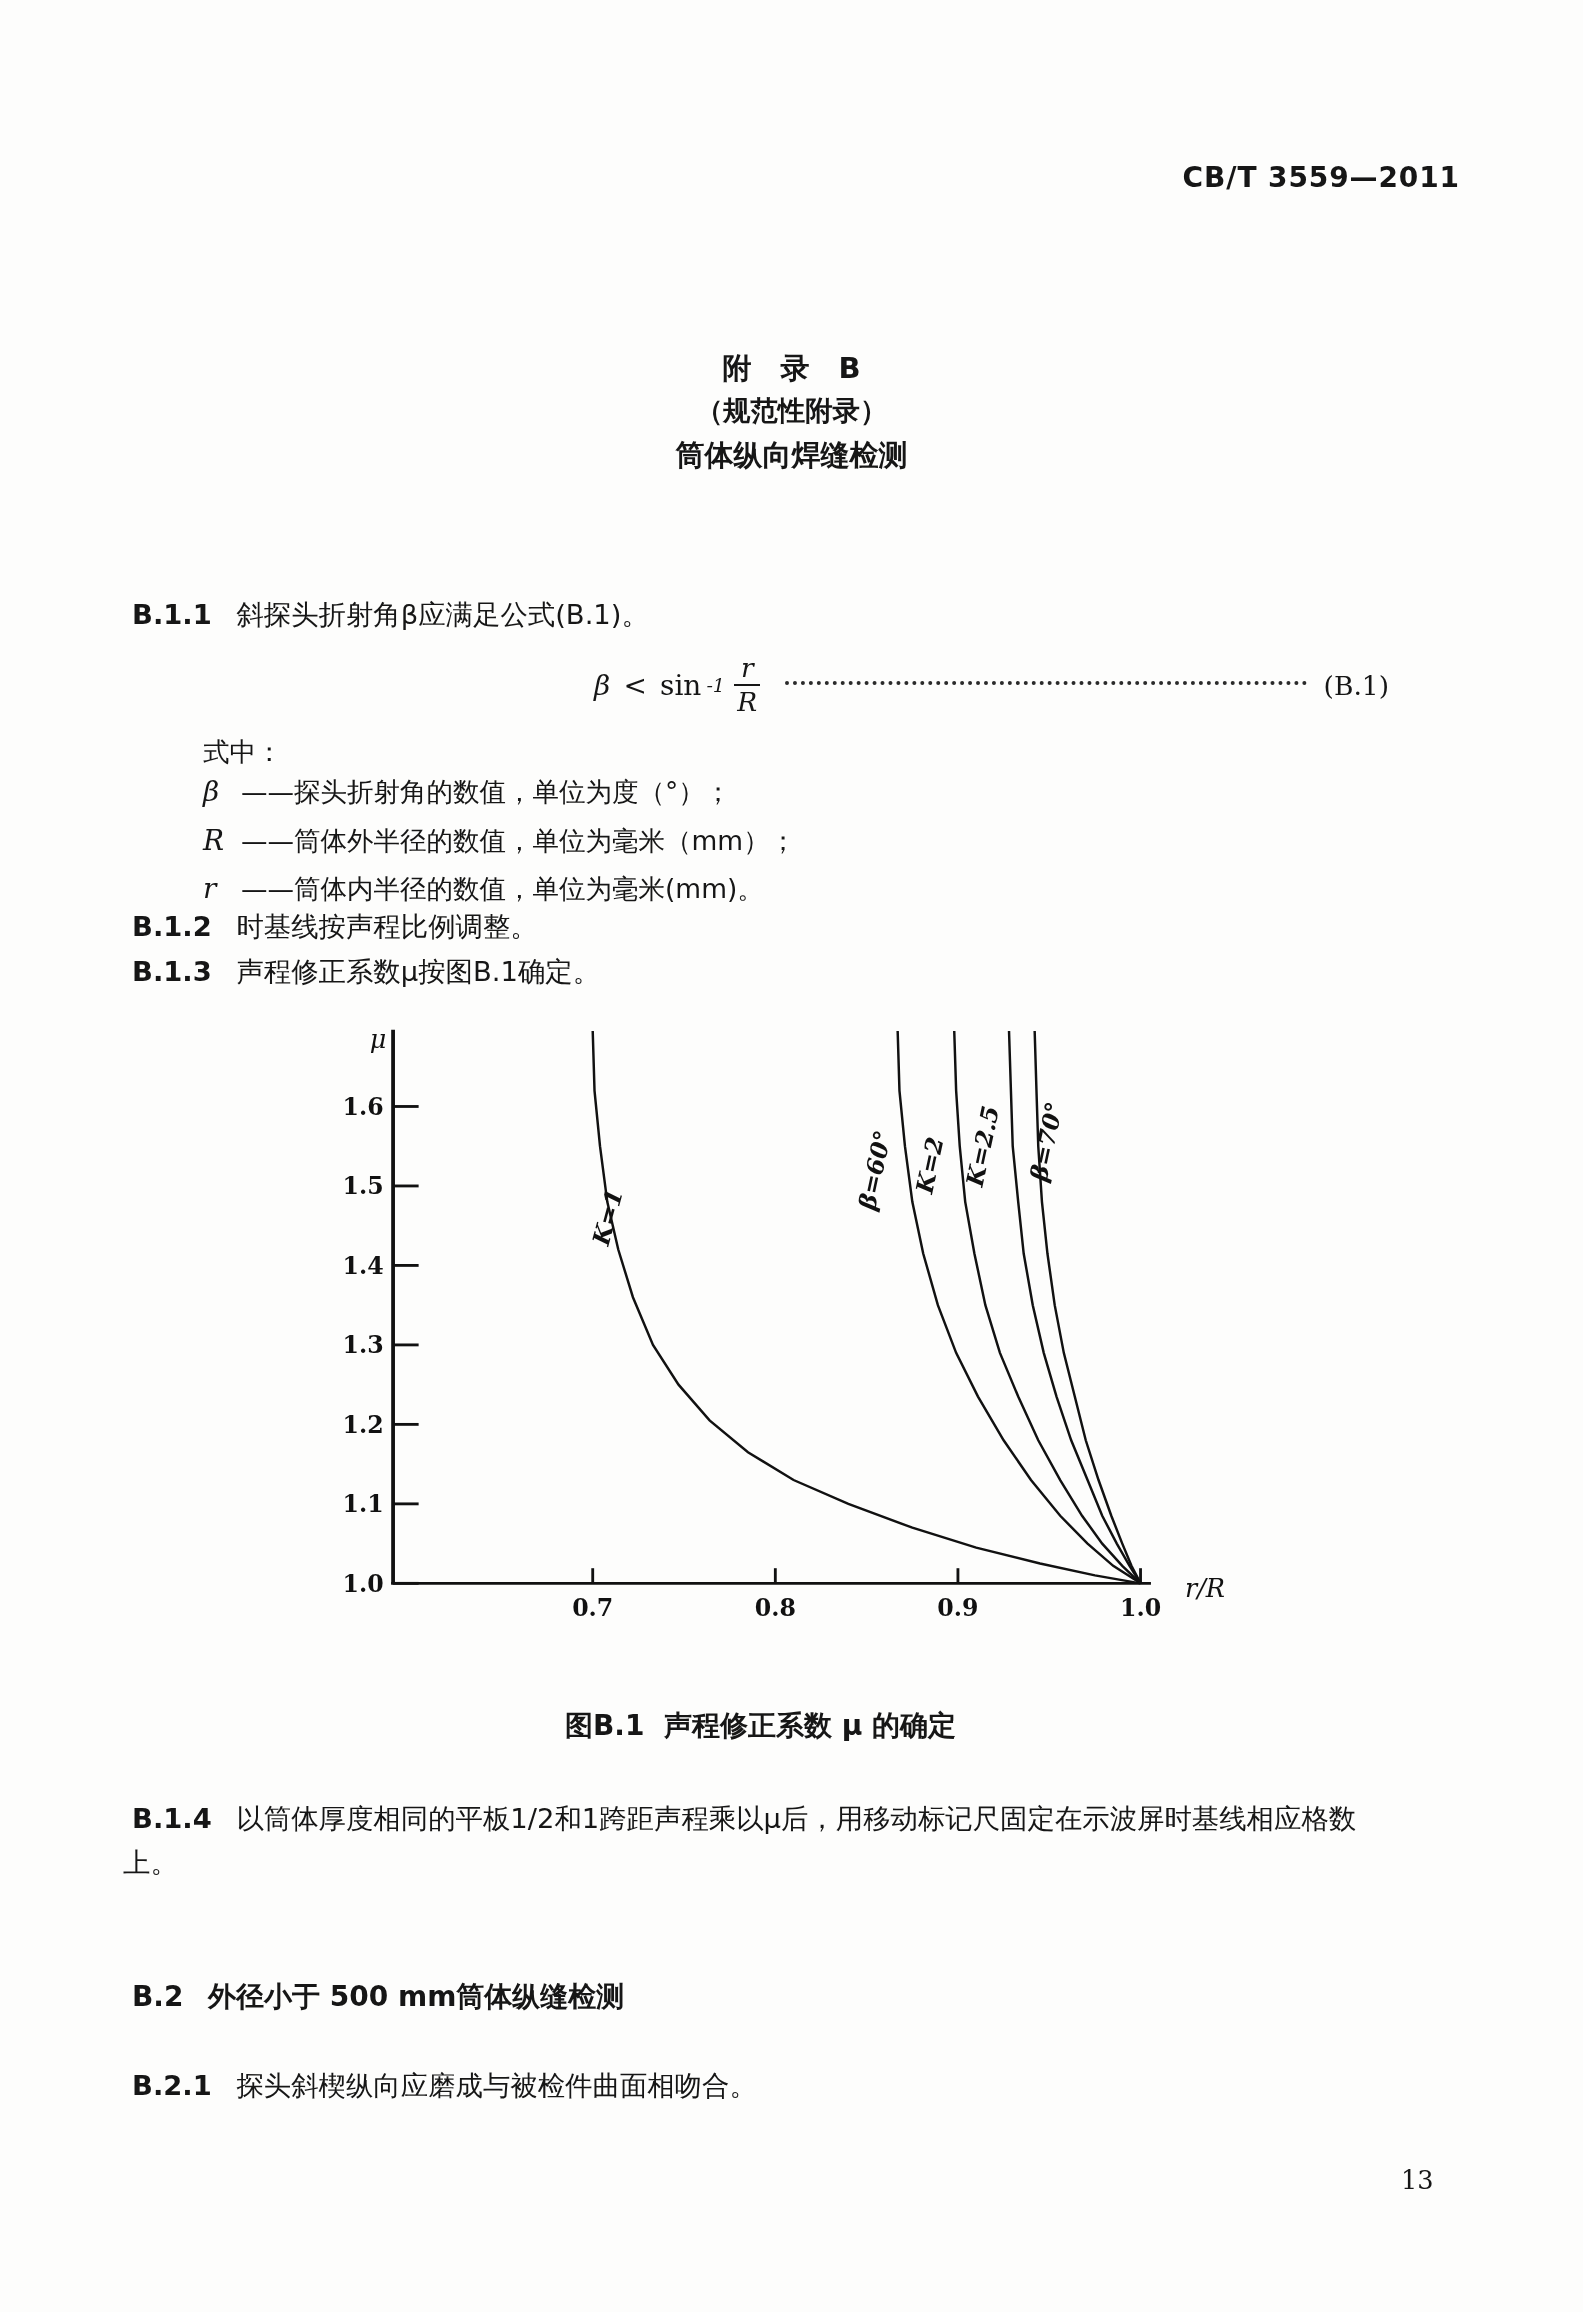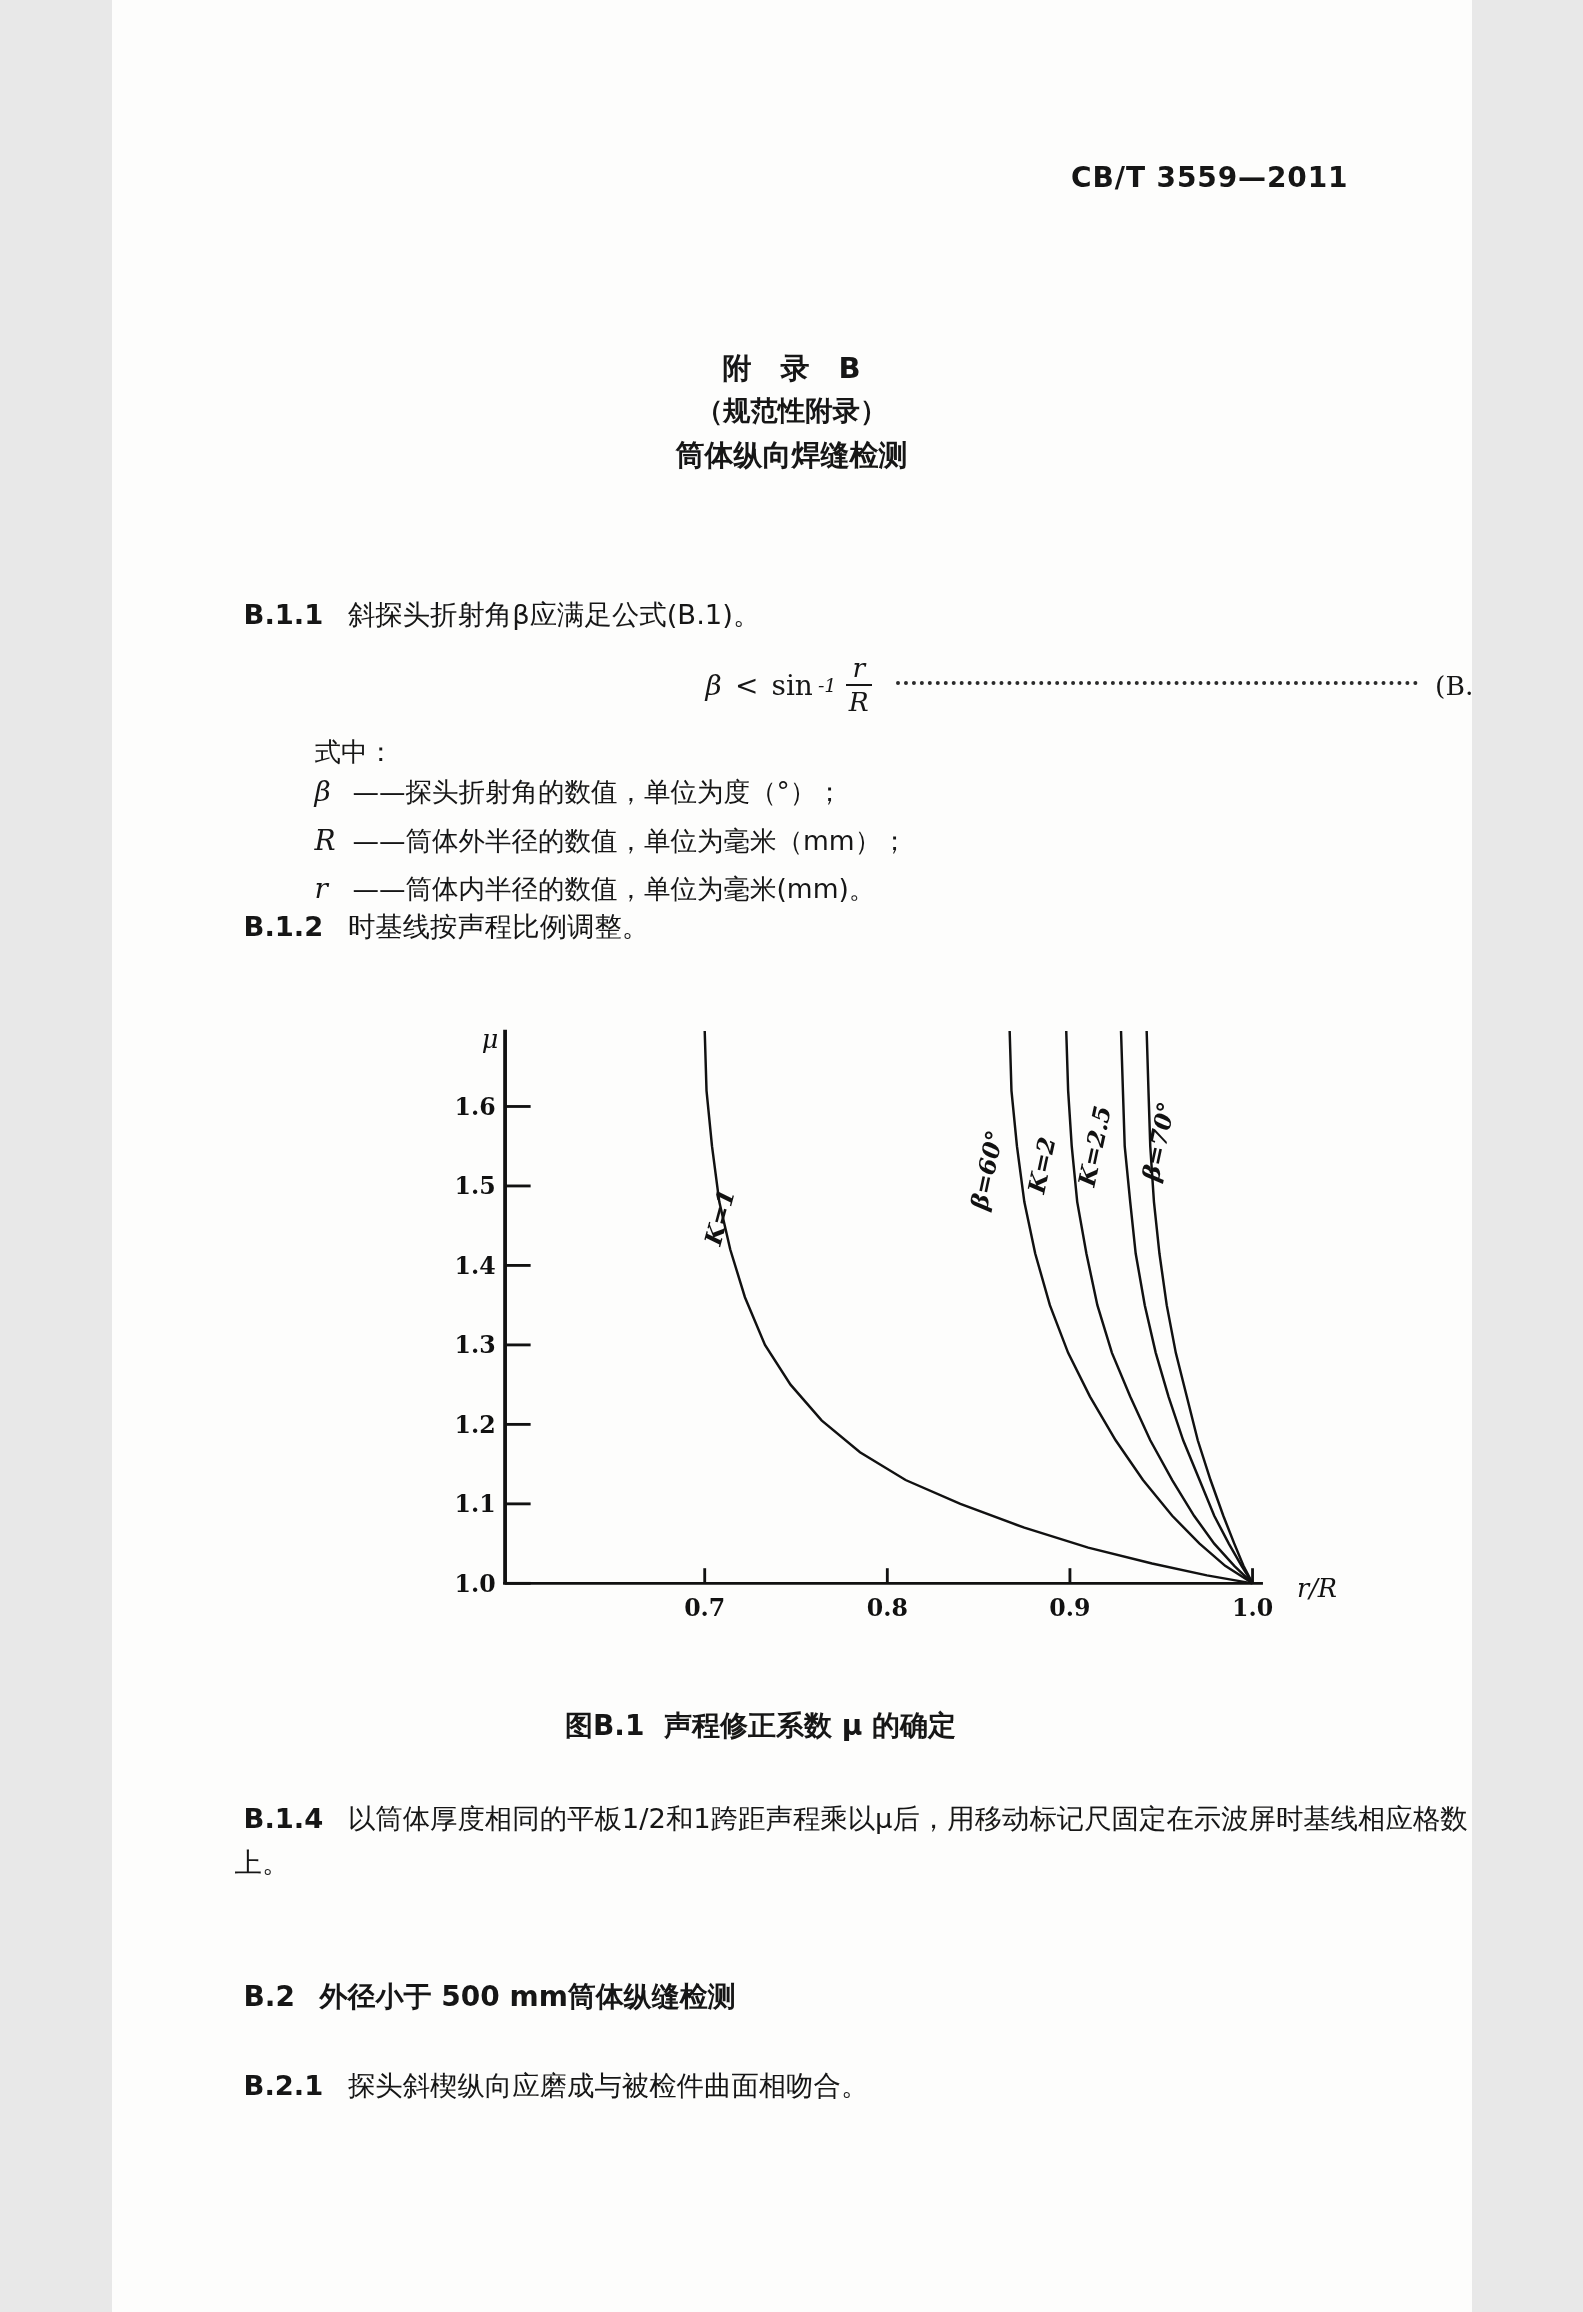--- a/index.html
+++ b/index.html
@@ -1,17 +1,17 @@
 <!DOCTYPE html>
 <html style="font-size:15px"><head>
 <meta charset="utf-8">
 <style>
   html,body{margin:0;padding:0;background:#e8e8e8;}
   #page{
-    position:relative; width:1360px; height:2313px; margin:0 auto;
+    position:relative; width:1583px; height:2313px; margin:0 auto;
     background:#fdfdfc; color:#161616;
     font-family:"DejaVu Sans", sans-serif;
     overflow:hidden;
   }
   .abs{position:absolute;}
   .hdr{font-weight:bold; font-size:28px; letter-spacing:0.9px;}
   .ttl{left:0; right:0; text-align:center; font-weight:bold;margin-top:20px;}
   .body-line{font-size:27.4px; white-space:nowrap;}
   .sec-no{font-weight:bold; margin-right:24.6px;}
   .bold-line{font-weight:bold; font-size:28px; white-space:nowrap;}
@@ -80,20 +80,23 @@
     <span>——筒体外半径的数值，单位为毫米（mm）；</span>
   </div>
   <div class="abs where-row body-line" style="left:203px; top:871px; font-size:26.5px;">
     <span class="where-sym">r</span>
     <span>——筒体内半径的数值，单位为毫米(mm)。</span>
   </div>
 
   <div class="abs body-line" style="left:132px; top:909px;">
     <span class="sec-no">B.1.2</span><span>时基线按声程比例调整。</span>
   </div>
+  <div class="abs body-line" style="left:132px; top:954px;">
+    <span class="sec-no">B.1.3</span><span>声程修正系数μ按图B.1确定。</span>
+  </div>
 
   <div class="abs" style="left:284px; top:1027px;">
     <svg id="chart-svg" width="994" height="615" viewBox="0 0 1050 650">
         <line x1="115" y1="3" x2="115" y2="589" stroke="#111" stroke-width="4"></line>
         <line x1="113" y1="588" x2="916" y2="588" stroke="#111" stroke-width="3"></line>
         <line x1="115" y1="588" x2="142" y2="588" stroke="#111" stroke-width="3"></line>
         <text x="105" y="597" text-anchor="end" class="tick">1.0</text>
         <line x1="115" y1="503.99999999999994" x2="142" y2="503.99999999999994" stroke="#111" stroke-width="3"></line>
         <text x="105" y="513" text-anchor="end" class="tick">1.1</text>
         <line x1="115" y1="420" x2="142" y2="420" stroke="#111" stroke-width="3"></line>

